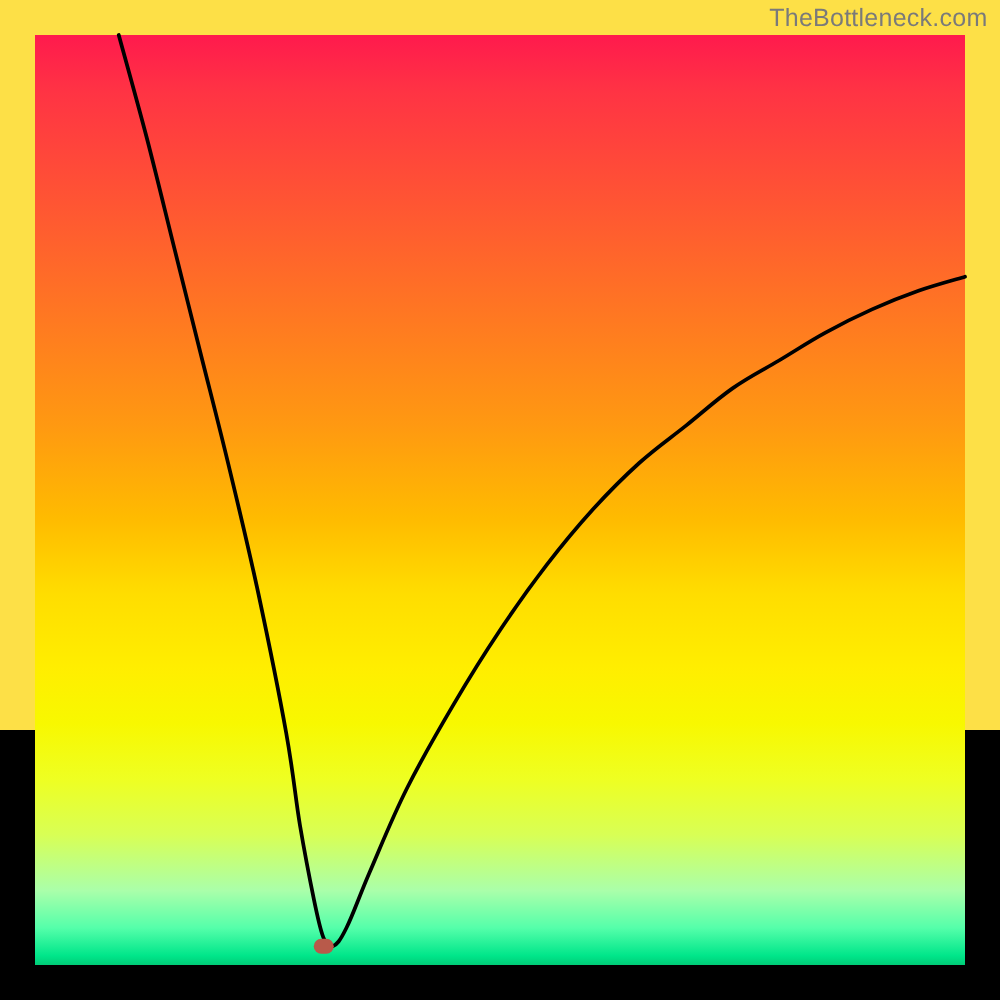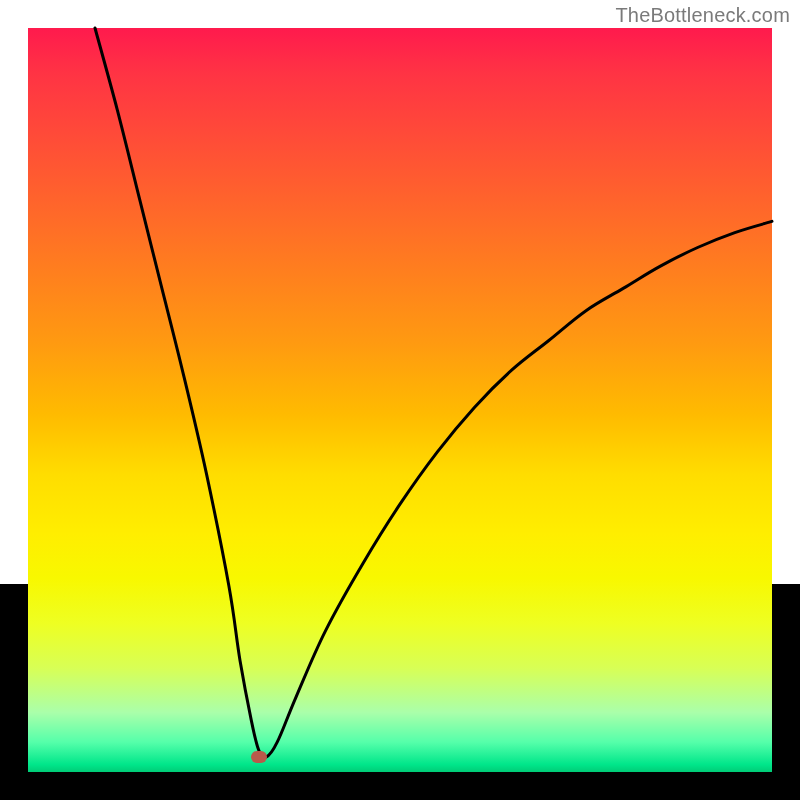--- a/index.html
+++ b/index.html
@@ -1,21 +1,21 @@
 <!DOCTYPE html>
 <html><head>
 <meta charset="utf-8">
 <style>
   * { margin: 0; padding: 0; box-sizing: border-box; }
   html, body { width: 800px; height: 800px; overflow: hidden; background: #000; }
   .frame {
     position: relative;
     width: 800px;
     height: 584px;
-    background: #ffffff;
+    background: #fde047;
     padding-left: 16px;
   }
   .plot-area {
     position: absolute;
     left: 28px;
     top: 28px;
     width: 744px;
     height: 744px;
     background: linear-gradient(to bottom,
       #ff1a4d 0%,

